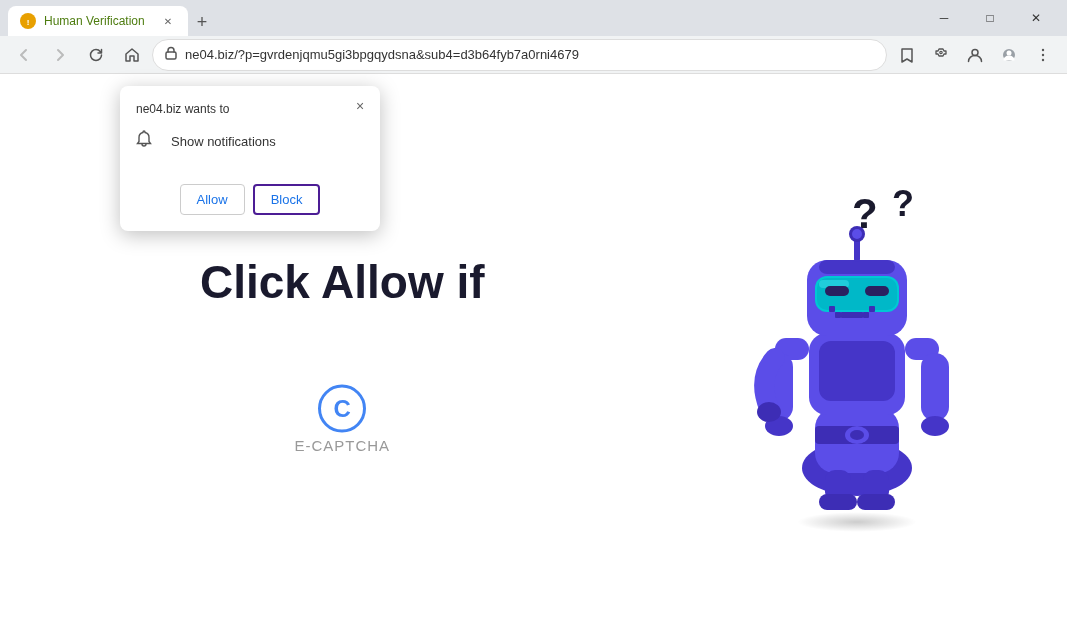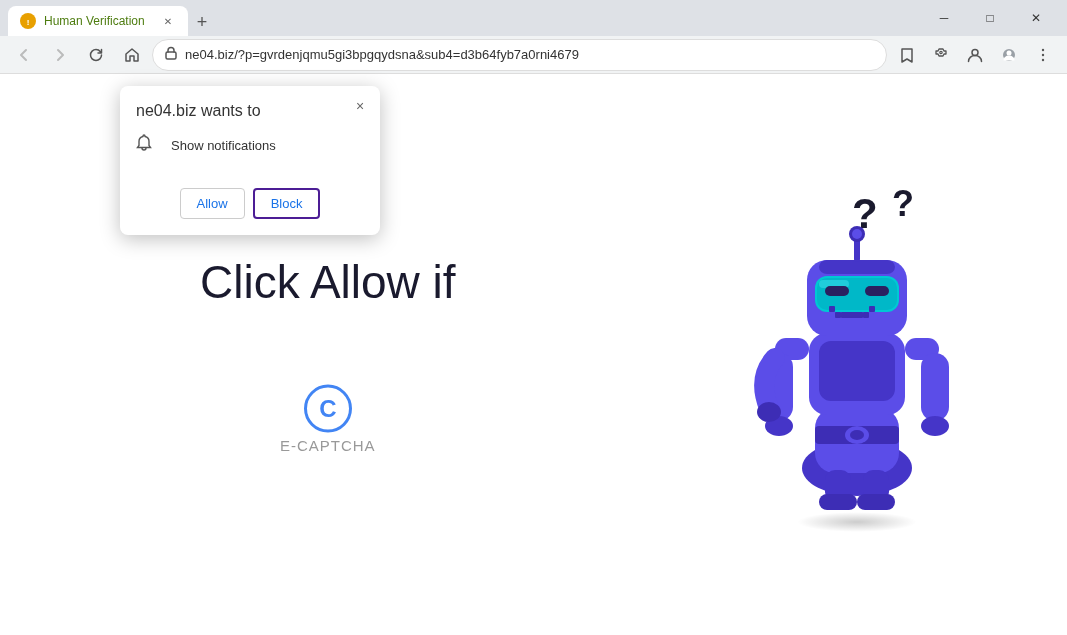--- a/index.html
+++ b/index.html
@@ -187,21 +187,21 @@
       height: 20px;
       display: flex;
       align-items: center;
       justify-content: center;
       color: #666;
       font-size: 14px;
       cursor: pointer;
       border-radius: 50%;
     }
     .popup-site {
-      font-size: 16px;
+      font-size: 12px;
       color: #333;
       margin-bottom: 14px;
       font-weight: 500;
     }
     .popup-permission {
       display: flex;
       align-items: center;
       gap: 19px;
       margin-bottom: 32px;
     }
@@ -251,21 +251,21 @@
 
     
     .text-section {
       position: absolute;
       left: 200px;
       top: 50%;
       transform: translateY(-50%);
     }
     .headline {
       font-size: 46px;
-      font-weight: 400;
+      font-weight: 700;
       color: #1a1a2e;
       line-height: 1.15;
       margin-bottom: 24px;
     }
 
     
     .ecaptcha-logo {
       display: flex;
       flex-direction: column;
       align-items: center;

